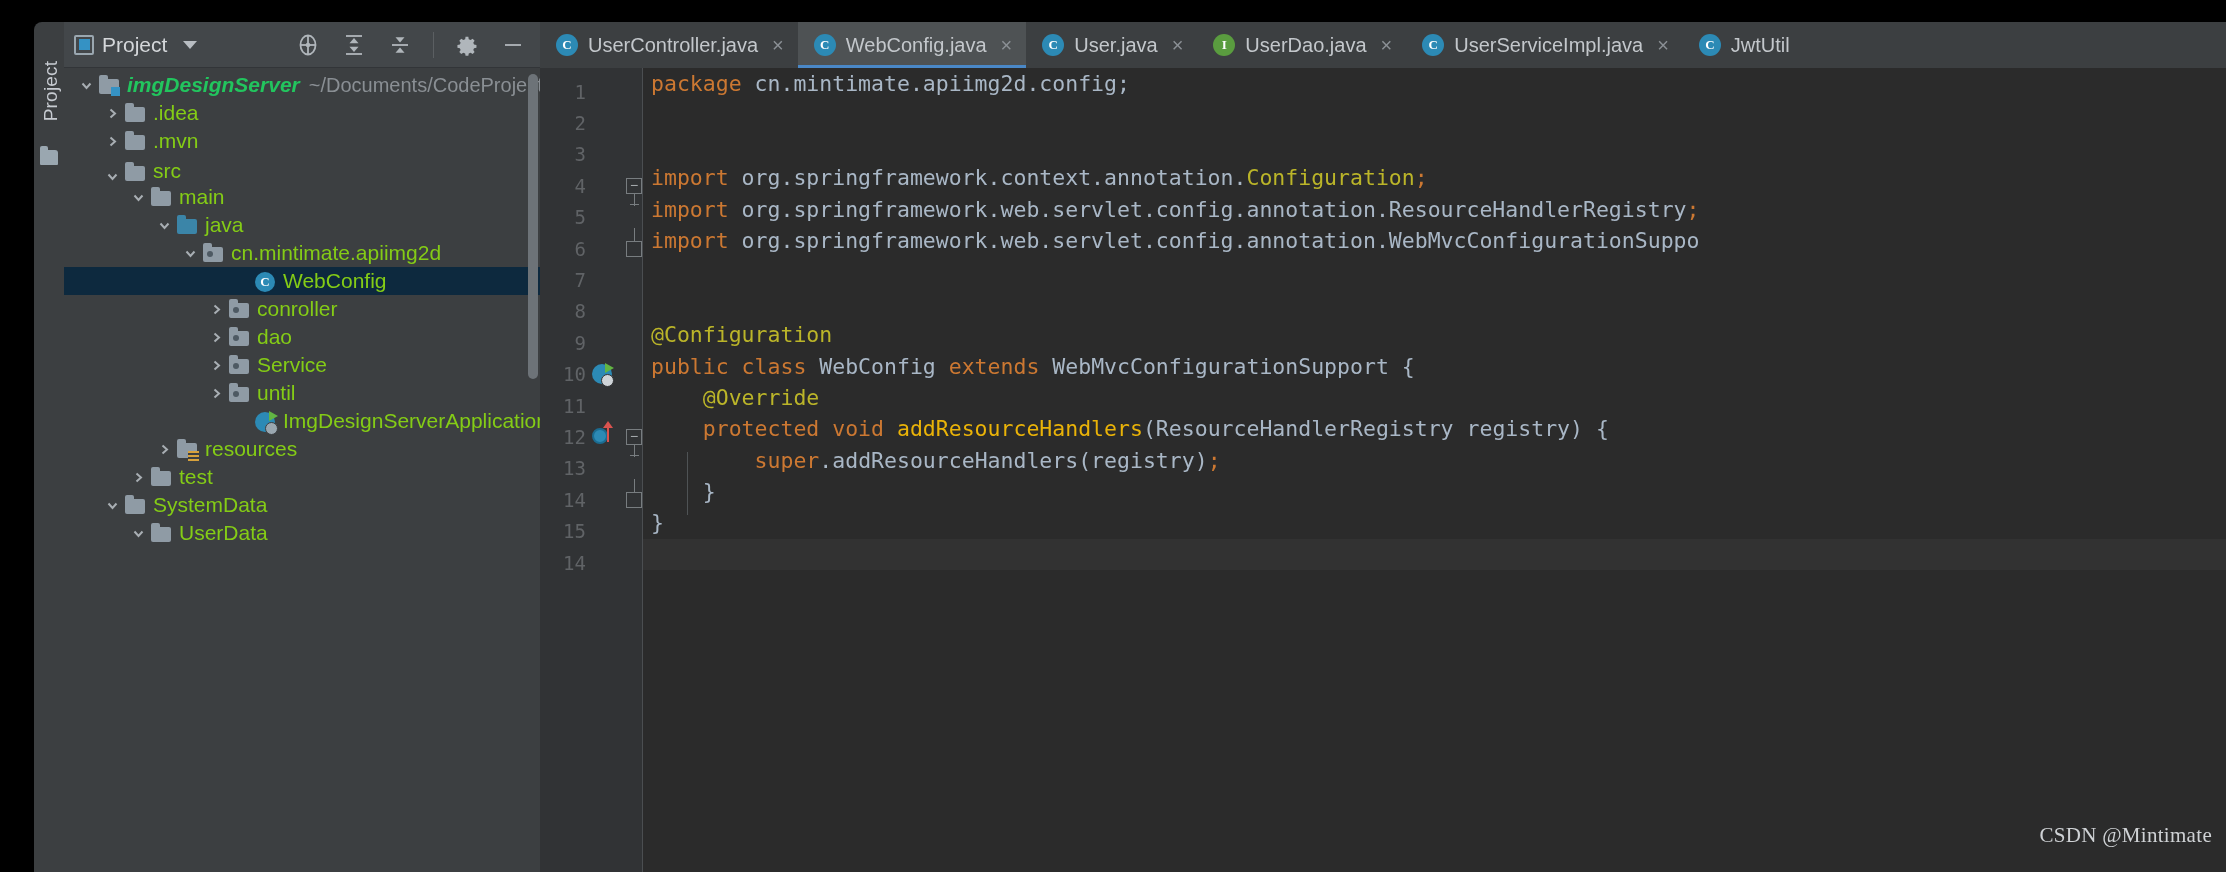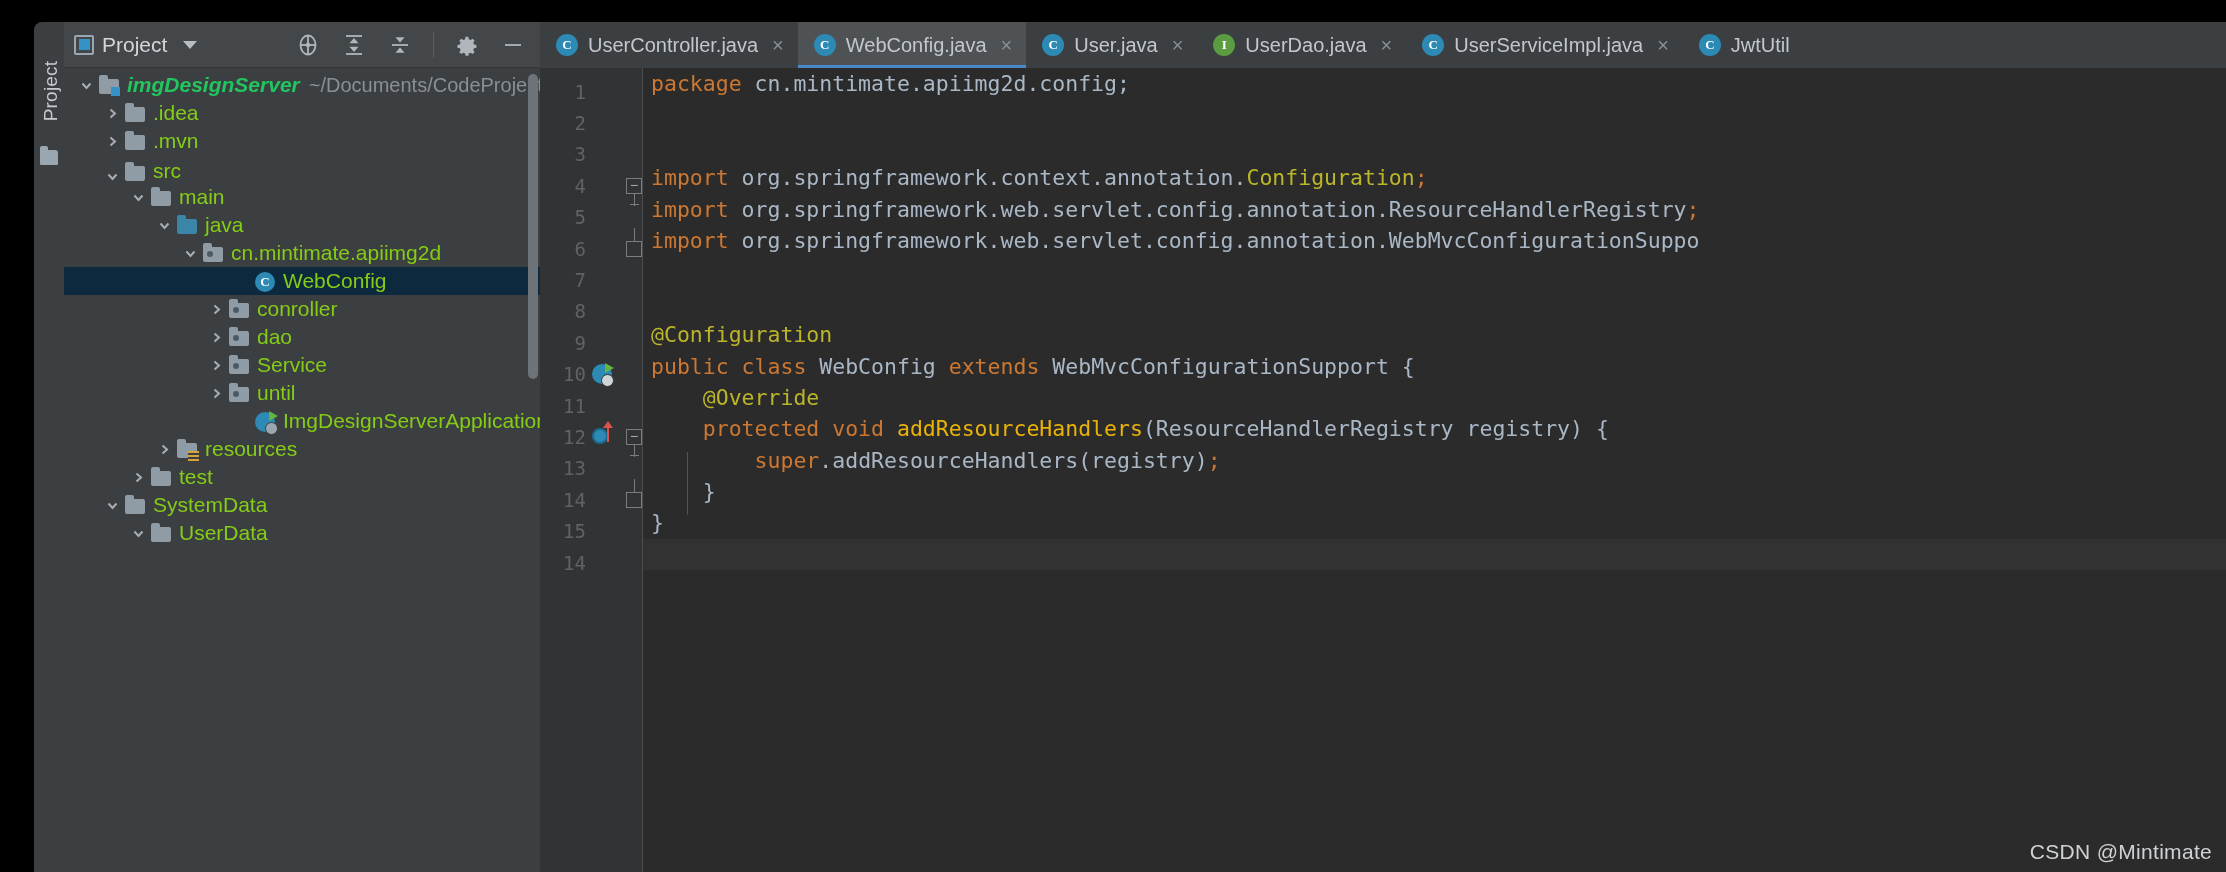--- a/index.html
+++ b/index.html
@@ -340,25 +340,25 @@
     width: 1px; background: #4f5355;
   }
   .kw  { color: #cc7832; }
   .ann { color: #bbb529; }
   .cls { color: #a9b7c6; }
   .fn  { color: #eab308; }
   .pln { color: #a9b7c6; }
 
   .watermark {
     position: absolute;
-    right: 14px; bottom: 8px;
+    right: 14px; bottom: 24px;
     color: #cfd2d5;
     font-size: 21px;
     letter-spacing: .3px;
-    font-family: Liberation Sans, sans-serif;
+    font-family: Liberation Serif, serif;
   }
 </style>
 </head>
 <body>
 
 <div id="root">
 
   <div class="stripe">
     <div class="stripe-label">Project</div>
     <div class="stripe-icon"></div>

